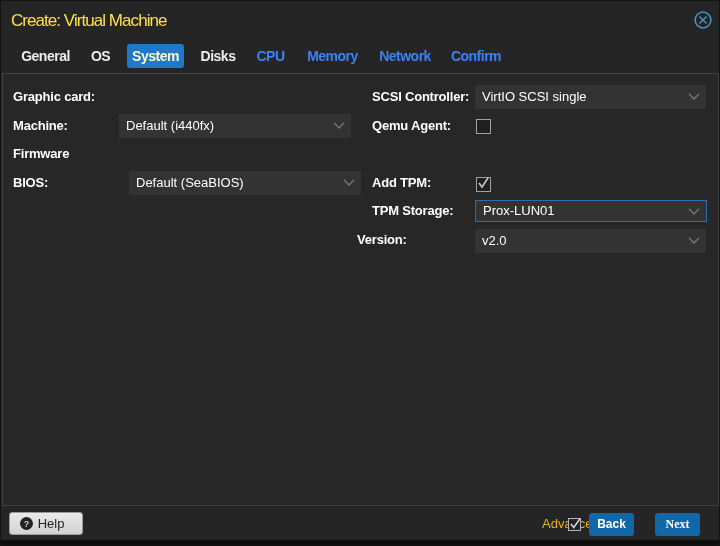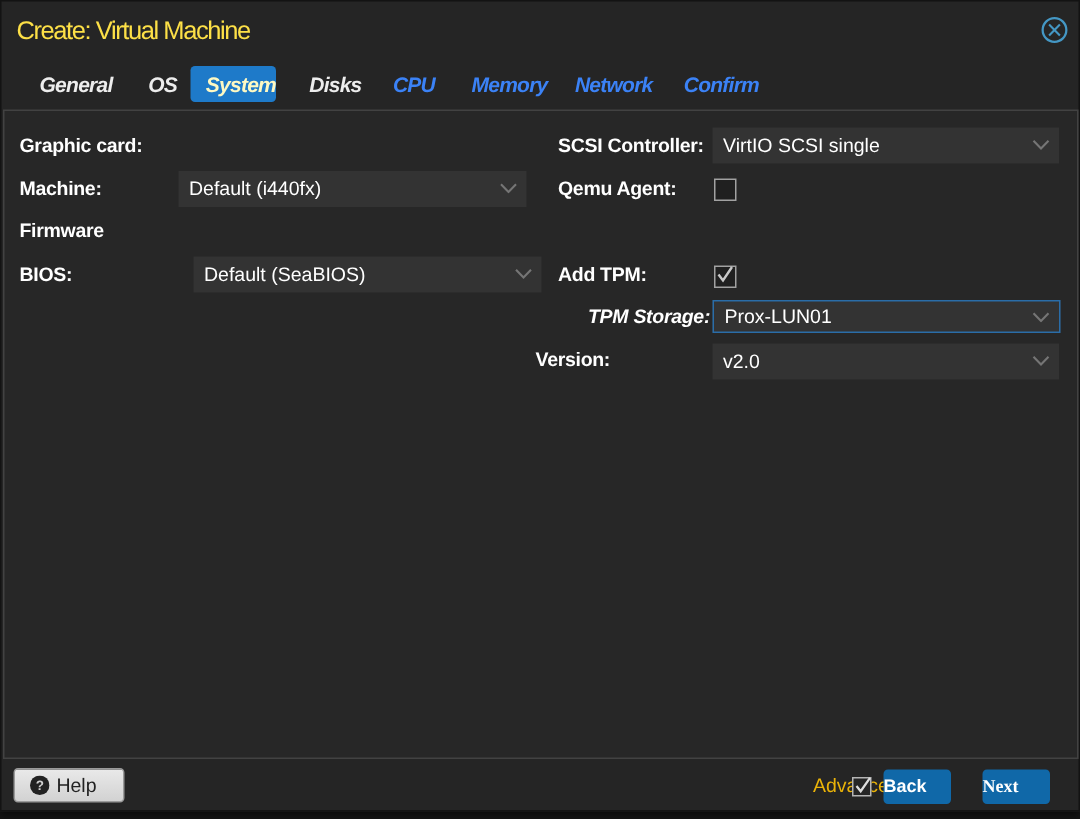--- a/index.html
+++ b/index.html
@@ -1,29 +1,29 @@
 <!DOCTYPE html>
 <html><head>
 <meta charset="utf-8">
 <style>
   * { margin:0; padding:0; box-sizing:border-box; }
   html,body { width:720px; height:546px; background:#151515; font-family:"Liberation Sans",sans-serif; overflow:hidden; }
   #dlg { position:absolute; left:0; top:0; width:720px; height:541px; background:#252525; border:1px solid #131313; box-shadow:0 3px 6px rgba(0,0,0,0.55); }
   .abs { position:absolute; }
   #title { left:10px; top:10px; font-size:17px; letter-spacing:-0.95px; color:#fde047; }
-  .tab { position:absolute; top:43px; height:24px; line-height:25px; font-weight:bold; font-size:14px; letter-spacing:-0.5px; color:#ededed; text-align:right;font-style:italic; }
+  .tab { position:absolute; top:43px; height:24px; line-height:25px; font-weight:bold; font-size:14px; letter-spacing:-0.5px; color:#ededed; text-align:center; }
   .tab.dis { color:#3b82f6; }
   .tab.act { background:#1e7ac9; border-radius:3px; color:#fef9c3; }
   #bodyp { left:1px; top:72px; width:717px; height:433px; background:#272727; border:1px solid #424242; }
   .lbl { position:absolute; height:24px; line-height:23px; font-size:13px; letter-spacing:-0.2px; font-weight:bold; color:#fff; }
   .fld { position:absolute; width:232px; height:24px; background:#333333; line-height:24px; font-size:13px; color:#fff; padding-left:7px; }
   .fld svg.car { position:absolute; right:6px; top:8px; }
   .cb { position:absolute; width:15px; height:15px; border:1px solid #a2a2a2; background:#202020; }
   #help { position:absolute; left:8px; top:511px; width:74px; height:23px; background:linear-gradient(#e9e9e9,#d2d2d2); border:1px solid #9a9a9a; border-radius:3px; color:#222; font-size:13px; line-height:21px; text-align:center; padding-right:8px; }
-  .btn { position:absolute; top:512px; width:45px; height:23px; background:#1068a8; border-radius:3px; color:#fff; font-weight:bold; font-size:12px; line-height:23px; }
+  .btn { position:absolute; top:512px; width:45px; height:23px; background:#1068a8; border-radius:3px; color:#fff; font-weight:bold; font-size:12px; text-align:center; line-height:23px; }
 </style>
 </head>
 <body>
 <div id="dlg">
   <div class="abs" id="title">Create: Virtual Machine</div>
   <svg class="abs" style="left:693px;top:10px" width="18" height="18" viewBox="0 0 18 18">
     <circle cx="9" cy="9" r="7.9" fill="none" stroke="#4497c4" stroke-width="1.5"></circle>
     <path d="M5.4 5.4 L12.6 12.6 M12.6 5.4 L5.4 12.6" stroke="#4497c4" stroke-width="1.4"></path>
   </svg>
   <div class="tab" style="left:15px;width:59px;">General</div>
@@ -53,21 +53,21 @@
         <path d="M1 0.8 L6 6 L11 0.8" stroke="#757575" stroke-width="1.4" fill="none"></path>
       </svg></div>
   <div class="lbl" style="left:371px;top:113px;">Qemu Agent:</div>
   <div class="cb" style="left:475px;top:118px;"></div>
   <div class="lbl" style="left:371px;top:170px;">Add TPM:</div>
   <div class="cb" style="left:475px;top:176px;">
       <svg width="15" height="15" style="position:absolute;left:-1px;top:-2px">
         <path d="M3 7 L6 11 L12 2" stroke="#c8c8c8" stroke-width="1.6" fill="none"></path>
       </svg>
     </div>
-  <div class="lbl" style="left:391px;top:198px;font-style:italic;">TPM Storage:</div>
+  <div class="lbl" style="left:371px;top:198px;">TPM Storage:</div>
   <div class="fld" style="left:474px;top:199px;width:232px;height:22px;line-height:20px;border:1px solid #2a6da8;">Prox-LUN01<svg class="car" width="12" height="7" style="top:7px">
         <path d="M1 0.8 L6 6 L11 0.8" stroke="#757575" stroke-width="1.4" fill="none"></path>
       </svg></div>
   <div class="lbl" style="left:356px;top:227px;">Version:</div>
   <div class="fld" style="left:474px;top:228px;width:231px;">v2.0<svg class="car" width="12" height="7">
         <path d="M1 0.8 L6 6 L11 0.8" stroke="#757575" stroke-width="1.4" fill="none"></path>
       </svg></div>
 
   <div class="abs" id="help"><svg width="13" height="13" viewBox="0 0 13 13" style="vertical-align:-2px;margin-right:5px">
         <circle cx="6.5" cy="6.5" r="6.5" fill="#222"></circle>

